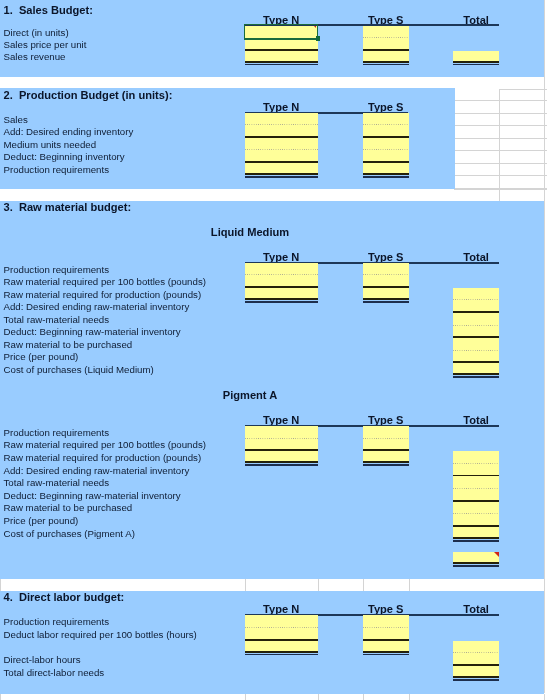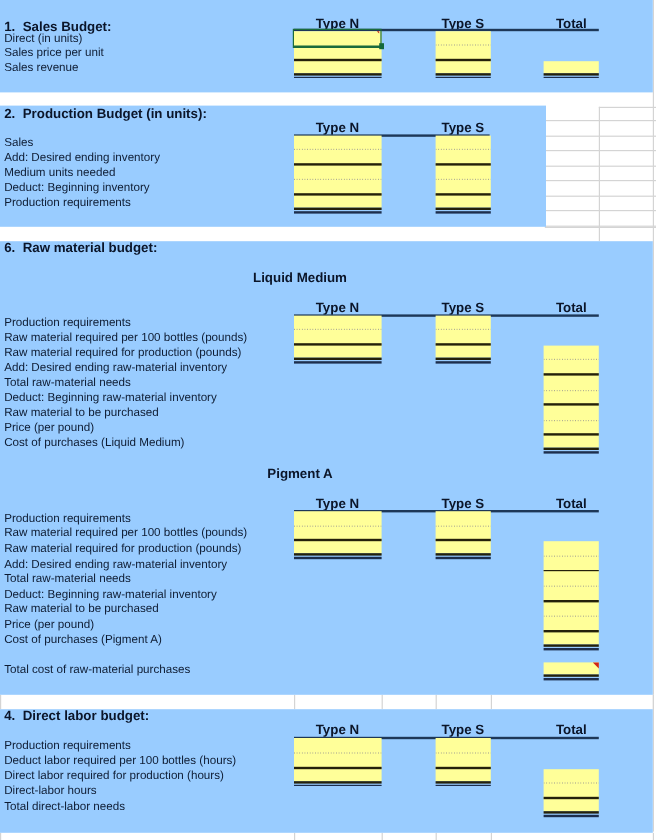--- a/index.html
+++ b/index.html
@@ -63,21 +63,21 @@
 <div class="vgrid" style="left:408.5px;top:693.5px;height:6.5px"></div>
 <div class="vgrid" style="left:544px;top:693.5px;height:6.5px"></div>
 </div>
 <div class="layer">
 <div class="band" style="left:0px;top:0px;width:544px;height:76.6px"></div>
 <div class="band" style="left:0px;top:88px;width:454.5px;height:101px"></div>
 <div class="band" style="left:0px;top:201px;width:544px;height:377.8px"></div>
 <div class="band" style="left:0px;top:591px;width:544px;height:102.5px"></div>
 </div>
 <div class="layer">
-<div class="b" style="left:3.5px;top:18px">1.  Sales Budget:</div>
+<div class="b" style="left:3.5px;top:5px">1.  Sales Budget:</div>
 <div class="b ctr" style="left:244.6px;top:14.67px;width:73.2px">Type N</div>
 <div class="b ctr" style="left:363px;top:14.67px;width:45.5px">Type S</div>
 <div class="b ctr" style="left:452.8px;top:14.67px;width:46.6px">Total</div>
 <div class="rule" style="left:244.6px;top:24.4px;width:254.8px;height:2px"></div>
 <div class="t" style="left:3.5px;top:27.5px">Direct (in units)</div>
 <div class="t" style="left:3.5px;top:39.94px">Sales price per unit</div>
 <div class="t" style="left:3.5px;top:52.38px">Sales revenue</div>
 <div class="ycell" style="left:244.6px;top:25.7px;width:73.2px;height:34.93px"></div>
 <div class="ycell" style="left:363px;top:25.7px;width:45.5px;height:34.93px"></div>
 <div class="ycell" style="left:452.8px;top:50.58px;width:46.6px;height:10.05px"></div>
@@ -110,21 +110,21 @@
 <div class="hairline" style="left:244.6px;top:149.38px;width:73.2px"></div>
 <div class="hairline" style="left:363px;top:149.38px;width:45.5px"></div>
 <div class="solid" style="left:244.6px;top:160.96px;width:73.2px"></div>
 <div class="solid" style="left:363px;top:160.96px;width:45.5px"></div>
 <div class="dbl-top" style="left:244.6px;top:172.85px;width:73.2px"></div>
 <div class="dbl-bot" style="left:244.6px;top:175.75px;width:73.2px"></div>
 <div class="dbl-top" style="left:363px;top:172.85px;width:45.5px"></div>
 <div class="dbl-bot" style="left:363px;top:175.75px;width:45.5px"></div>
 </div>
 <div class="layer">
-<div class="b" style="left:3.5px;top:202.04px">6.  Raw material budget:</div>
+<div class="b" style="left:3.5px;top:202.04px">3.  Raw material budget:</div>
 <div class="b ctr" style="left:150px;top:226.65px;width:200px">Liquid Medium</div>
 <div class="b ctr" style="left:244.6px;top:251.67px;width:73.2px">Type N</div>
 <div class="b ctr" style="left:363px;top:251.67px;width:45.5px">Type S</div>
 <div class="b ctr" style="left:452.8px;top:251.67px;width:46.6px">Total</div>
 <div class="rule" style="left:244.6px;top:261.5px;width:254.8px;height:2px"></div>
 <div class="t" style="left:3.5px;top:264.6px">Production requirements</div>
 <div class="t" style="left:3.5px;top:277.12px">Raw material required per 100 bottles (pounds)</div>
 <div class="t" style="left:3.5px;top:289.65px">Raw material required for production (pounds)</div>
 <div class="t" style="left:3.5px;top:302.18px">Add: Desired ending raw-material inventory</div>
 <div class="t" style="left:3.5px;top:314.72px">Total raw-material needs</div>
@@ -177,35 +177,33 @@
 <div class="dbl-top" style="left:363px;top:461.34px;width:45.5px"></div>
 <div class="dbl-bot" style="left:363px;top:464.24px;width:45.5px"></div>
 <div class="hairline" style="left:452.8px;top:462.84px;width:46.6px"></div>
 <div class="solid" style="left:452.8px;top:474.54px;width:46.6px"></div>
 <div class="hairline" style="left:452.8px;top:488.04px;width:46.6px"></div>
 <div class="solid" style="left:452.8px;top:499.75px;width:46.6px"></div>
 <div class="hairline" style="left:452.8px;top:513.26px;width:46.6px"></div>
 <div class="solid" style="left:452.8px;top:524.98px;width:46.6px"></div>
 <div class="dbl-top" style="left:452.8px;top:537px;width:46.6px"></div>
 <div class="dbl-bot" style="left:452.8px;top:539.9px;width:46.6px"></div>
-<div class="t" style="left:3.5px;top:553.83px">Total cost of raw-material purchases</div>
 <div class="ycell" style="left:452.8px;top:552.03px;width:46.6px;height:10.23px"></div>
 <div class="dbl-top" style="left:452.8px;top:562.26px;width:46.6px"></div>
 <div class="dbl-bot" style="left:452.8px;top:565.16px;width:46.6px"></div>
 <div class="note" style="left:494px;top:552.43px"></div>
 </div>
 <div class="layer">
 <div class="b" style="left:3.5px;top:591.73px">4.  Direct labor budget:</div>
 <div class="b ctr" style="left:244.6px;top:603.98px;width:73.2px">Type N</div>
 <div class="b ctr" style="left:363px;top:603.98px;width:45.5px">Type S</div>
 <div class="b ctr" style="left:452.8px;top:603.98px;width:46.6px">Total</div>
 <div class="rule" style="left:244.6px;top:613.92px;width:254.8px;height:2px"></div>
 <div class="t" style="left:3.5px;top:617.02px">Production requirements</div>
 <div class="t" style="left:3.5px;top:629.68px">Deduct labor required per 100 bottles (hours)</div>
-<div class="t" style="left:3.5px;top:642.34px">Direct labor required for production (hours)</div>
 <div class="t" style="left:3.5px;top:655px">Direct-labor hours</div>
 <div class="t" style="left:3.5px;top:667.67px">Total direct-labor needs</div>
 <div class="ycell" style="left:244.6px;top:615.22px;width:73.2px;height:35.58px"></div>
 <div class="ycell" style="left:363px;top:615.22px;width:45.5px;height:35.58px"></div>
 <div class="ycell" style="left:452.8px;top:640.54px;width:46.6px;height:35.6px"></div>
 <div class="hairline" style="left:244.6px;top:626.98px;width:73.2px"></div>
 <div class="hairline" style="left:363px;top:626.98px;width:45.5px"></div>
 <div class="solid" style="left:244.6px;top:638.74px;width:73.2px"></div>
 <div class="solid" style="left:363px;top:638.74px;width:45.5px"></div>
 <div class="dbl-top" style="left:244.6px;top:650.8px;width:73.2px"></div>

